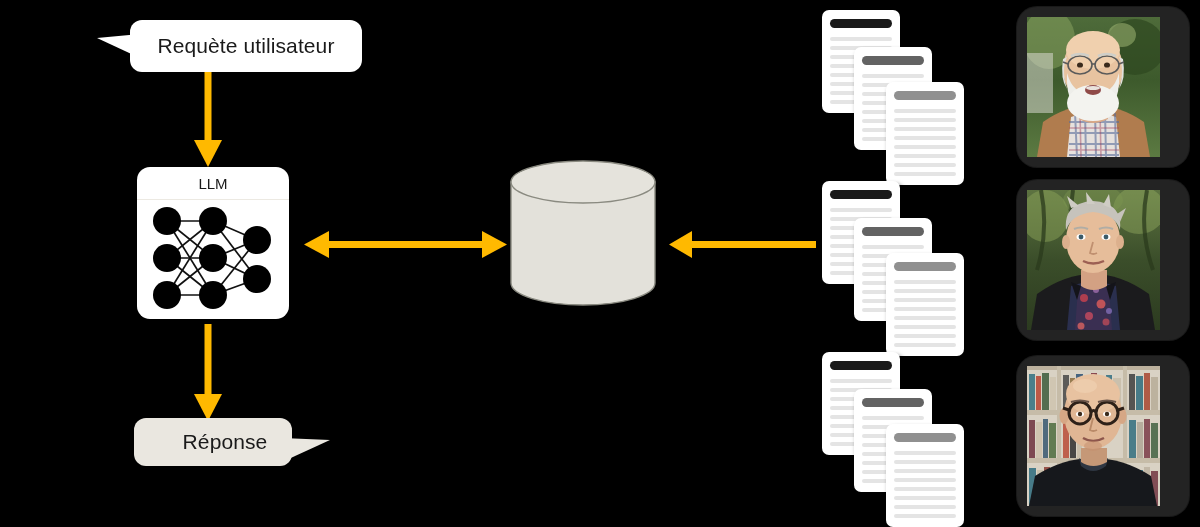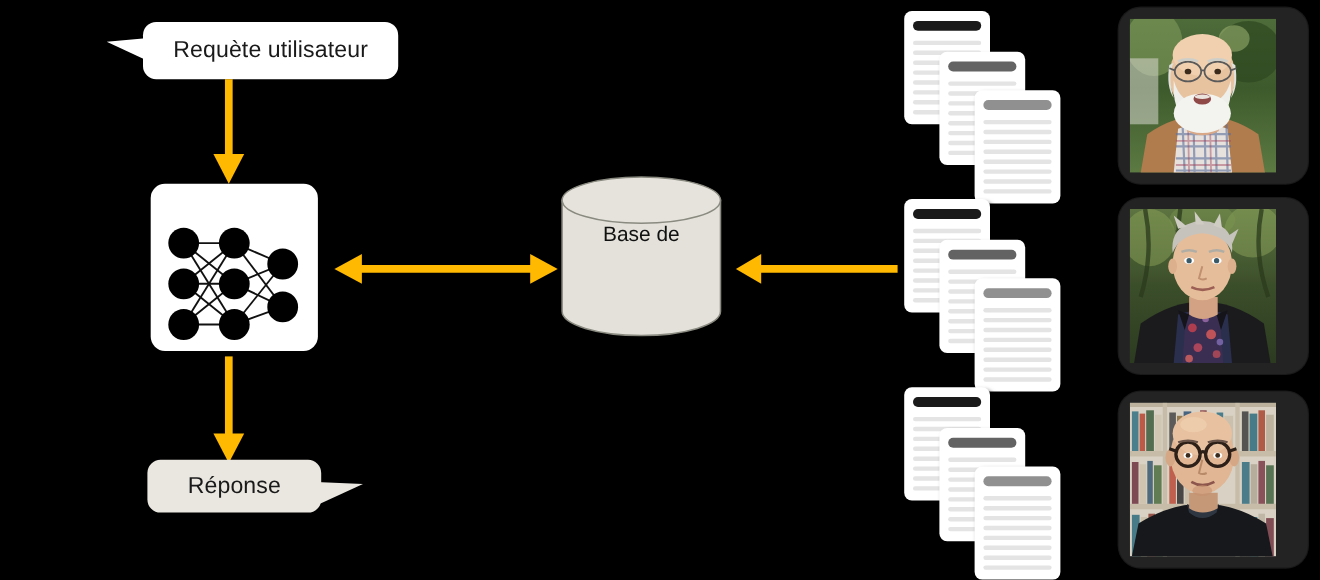--- a/index.html
+++ b/index.html
@@ -141,20 +141,21 @@
   </div>
 
   <div class="abs" style="left:188px; top:72px; width:40px; height:96px;">
     <svg width="40" height="96" viewBox="0 0 40 96" class="arrow-svg">
       <line x1="20" y1="0" x2="20" y2="72" stroke="#FFB900" stroke-width="7"></line>
       <path d="M 6 68 L 34 68 L 20 95 Z" fill="#FFB900"></path>
     </svg>
   </div>
 
   <div class="abs" id="llm-box">
+    <div id="llm-title">LLM</div>
     <svg id="llm-net" viewBox="0 0 132 110">
       <g stroke="#111111" stroke-width="1.7">
 
         <line x1="20" y1="18" x2="66" y2="18"></line>
         <line x1="20" y1="18" x2="66" y2="55"></line>
         <line x1="20" y1="18" x2="66" y2="92"></line>
         <line x1="20" y1="55" x2="66" y2="18"></line>
         <line x1="20" y1="55" x2="66" y2="55"></line>
         <line x1="20" y1="55" x2="66" y2="92"></line>
         <line x1="20" y1="92" x2="66" y2="18"></line>
@@ -188,21 +189,20 @@
       <path d="M 179 3 L 179 30 L 204 16.5 Z" fill="#FFB900"></path>
     </svg>
   </div>
 
   <div class="abs" id="db">
     <svg width="148" height="145" viewBox="0 0 148 145" class="arrow-svg">
       <path d="M 2 22 L 2 123 A 72 22 0 0 0 146 123 L 146 22 Z" fill="#E3E1DA" stroke="#8A8A80" stroke-width="1.4"></path>
       <ellipse cx="74" cy="22" rx="72" ry="21" fill="#E5E3DC" stroke="#8A8A80" stroke-width="1.4"></ellipse>
     </svg>
     <div id="db-label">
-      <span>Base de</span>
     </div>
   </div>
 
   <div class="abs" style="left:668px; top:228px; width:148px; height:33px;">
     <svg width="148" height="33" viewBox="0 0 148 33" class="arrow-svg">
       <line x1="22" y1="16.5" x2="148" y2="16.5" stroke="#FFB900" stroke-width="7"></line>
       <path d="M 24 3 L 24 30 L 1 16.5 Z" fill="#FFB900"></path>
     </svg>
   </div>
 
@@ -213,21 +213,21 @@
     </svg>
   </div>
 
   <div class="abs" style="left:134px; top:418px; width:200px; height:52px;">
     <svg width="200" height="52" viewBox="0 0 200 52" class="arrow-svg">
       <g>
         <path d="M 196 22 L 148 20 L 148 44 Z" fill="#EAE7E0"></path>
         <rect x="0" y="0" width="158" height="48" rx="12" ry="12" fill="#EAE7E0"></rect>
       </g>
     </svg>
-    <div class="bubble-text" style="left:0px; top:0px; width:158px; height:48px;">Réponse</div>
+    <div class="bubble-text" style="left:12px; top:0px; width:158px; height:48px;">Réponse</div>
   </div>
 
   <div class="abs doc-stack" style="left:822px; top:10px;">
     <div class="doc" style="left:0px; top:0px;">
       <div class="doc-title" style="background:#1A1A1A;"></div>
       <div class="doc-line" style="top:27px;"></div>
         <div class="doc-line" style="top:36px;"></div>
       <div class="doc-line" style="top:45px;"></div>
         <div class="doc-line" style="top:54px;"></div>
       <div class="doc-line" style="top:63px;"></div>

